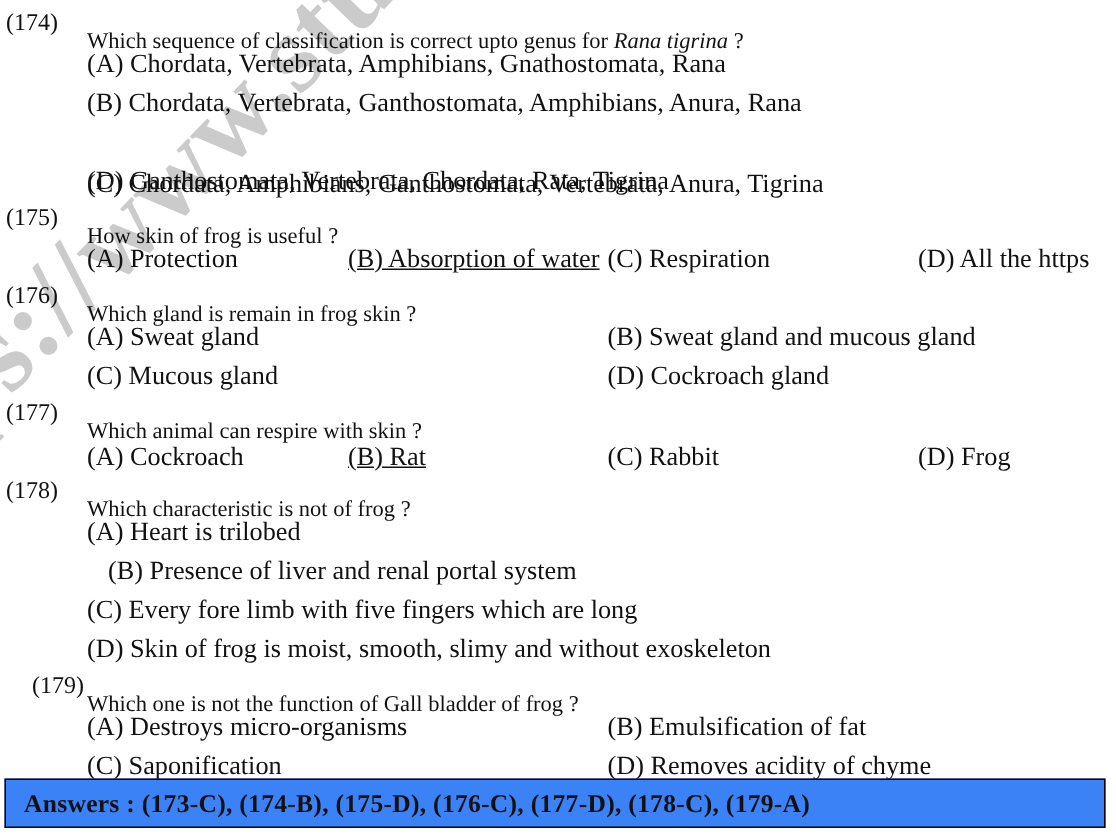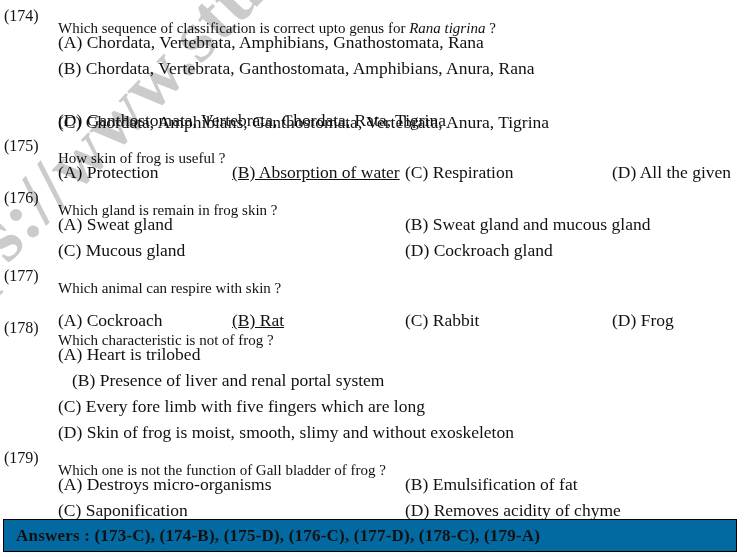--- a/index.html
+++ b/index.html
@@ -93,21 +93,21 @@
 
   
   #answers-box {
     position: absolute;
     left: 3px;
     top: 519px;
     width: 734px;
     height: 33px;
     border: 1.5px solid #000000;
     box-sizing: border-box;
-    background: #0369a1;
+    background: #3b82f6;
     z-index: 3;
   }
   #answers-text {
     position: absolute;
     left: 12px;
     top: 50%;
     transform: translateY(-50%);
     font-size: 17px;
     font-weight: 700;
     white-space: nowrap;
@@ -141,39 +141,39 @@
         <span class="opt full">(D) Ganthostomata, Vertebrata, Chordata, Rata, Tigrina</span>
       </div>
       <div class="line" style="position: absolute; left: 0px; top: 133px; width: 744px;">
         <span class="qnum">(175)</span>
         <span class="qtext"><span>How skin of frog is useful ?</span></span>
       </div>
       <div class="line" style="position: absolute; left: 0px; top: 159px; width: 744px;">
         <span class="opt c1">(A) Protection</span>
         <span class="opt c2">(B) Absorption of water</span>
         <span class="opt c3">(C) Respiration</span>
-        <span class="opt c4">(D) All the given</span>
+        <span class="opt c4">(D) All the https</span>
       </div>
       <div class="line" style="position: absolute; left: 0px; top: 185px; width: 744px;">
         <span class="qnum">(176)</span>
         <span class="qtext"><span>Which gland is remain in frog skin ?</span></span>
       </div>
       <div class="line" style="position: absolute; left: 0px; top: 211px; width: 744px;">
         <span class="opt half1">(A) Sweat gland</span>
         <span class="opt half2">(B) Sweat gland and mucous gland</span>
       </div>
       <div class="line" style="position: absolute; left: 0px; top: 237px; width: 744px;">
         <span class="opt half1">(C) Mucous gland</span>
         <span class="opt half2">(D) Cockroach gland</span>
       </div>
       <div class="line" style="position: absolute; left: 0px; top: 263px; width: 744px;">
         <span class="qnum">(177)</span>
         <span class="qtext"><span>Which animal can respire with skin ?</span></span>
       </div>
-      <div class="line" style="position: absolute; left: 0px; top: 307px; width: 744px;">
+      <div class="line" style="position: absolute; left: 0px; top: 291px; width: 744px;">
         <span class="opt c1">(A) Cockroach</span>
         <span class="opt c2">(B) Rat</span>
         <span class="opt c3">(C) Rabbit</span>
         <span class="opt c4">(D) Frog</span>
       </div>
       <div class="line" style="position: absolute; left: 0px; top: 315px; width: 744px;">
         <span class="qnum">(178)</span>
         <span class="qtext"><span>Which characteristic is not of frog ?</span></span>
       </div>
       <div class="line" style="position: absolute; left: 0px; top: 341px; width: 744px;">
@@ -181,21 +181,21 @@
       </div>
       <div class="line" style="position: absolute; left: 0px; top: 367px; width: 744px; margin-left: 14px;">
         <span class="opt full">(B) Presence of liver and renal portal system</span>
       </div>
       <div class="line" style="position: absolute; left: 0px; top: 393px; width: 744px;">
         <span class="opt full">(C) Every fore limb with five fingers which are long</span>
       </div>
       <div class="line" style="position: absolute; left: 0px; top: 419px; width: 744px;">
         <span class="opt full">(D) Skin of frog is moist, smooth, slimy and without exoskeleton</span>
       </div>
-      <div class="line" style="position: absolute; left: 0px; top: 445px; width: 744px;">
+      <div class="line" style="position: absolute; left: 0px; top: 445px; width: 744px; text-align: right;">
         <span class="qnum">(179)</span>
         <span class="qtext"><span>Which one is not the function of Gall bladder of frog ?</span></span>
       </div>
       <div class="line" style="position: absolute; left: 0px; top: 471px; width: 744px;">
         <span class="opt half1">(A) Destroys micro-organisms</span>
         <span class="opt half2">(B) Emulsification of fat</span>
       </div>
       <div class="line" style="position: absolute; left: 0px; top: 497px; width: 744px;">
         <span class="opt half1">(C) Saponification</span>
         <span class="opt half2">(D) Removes acidity of chyme</span>

